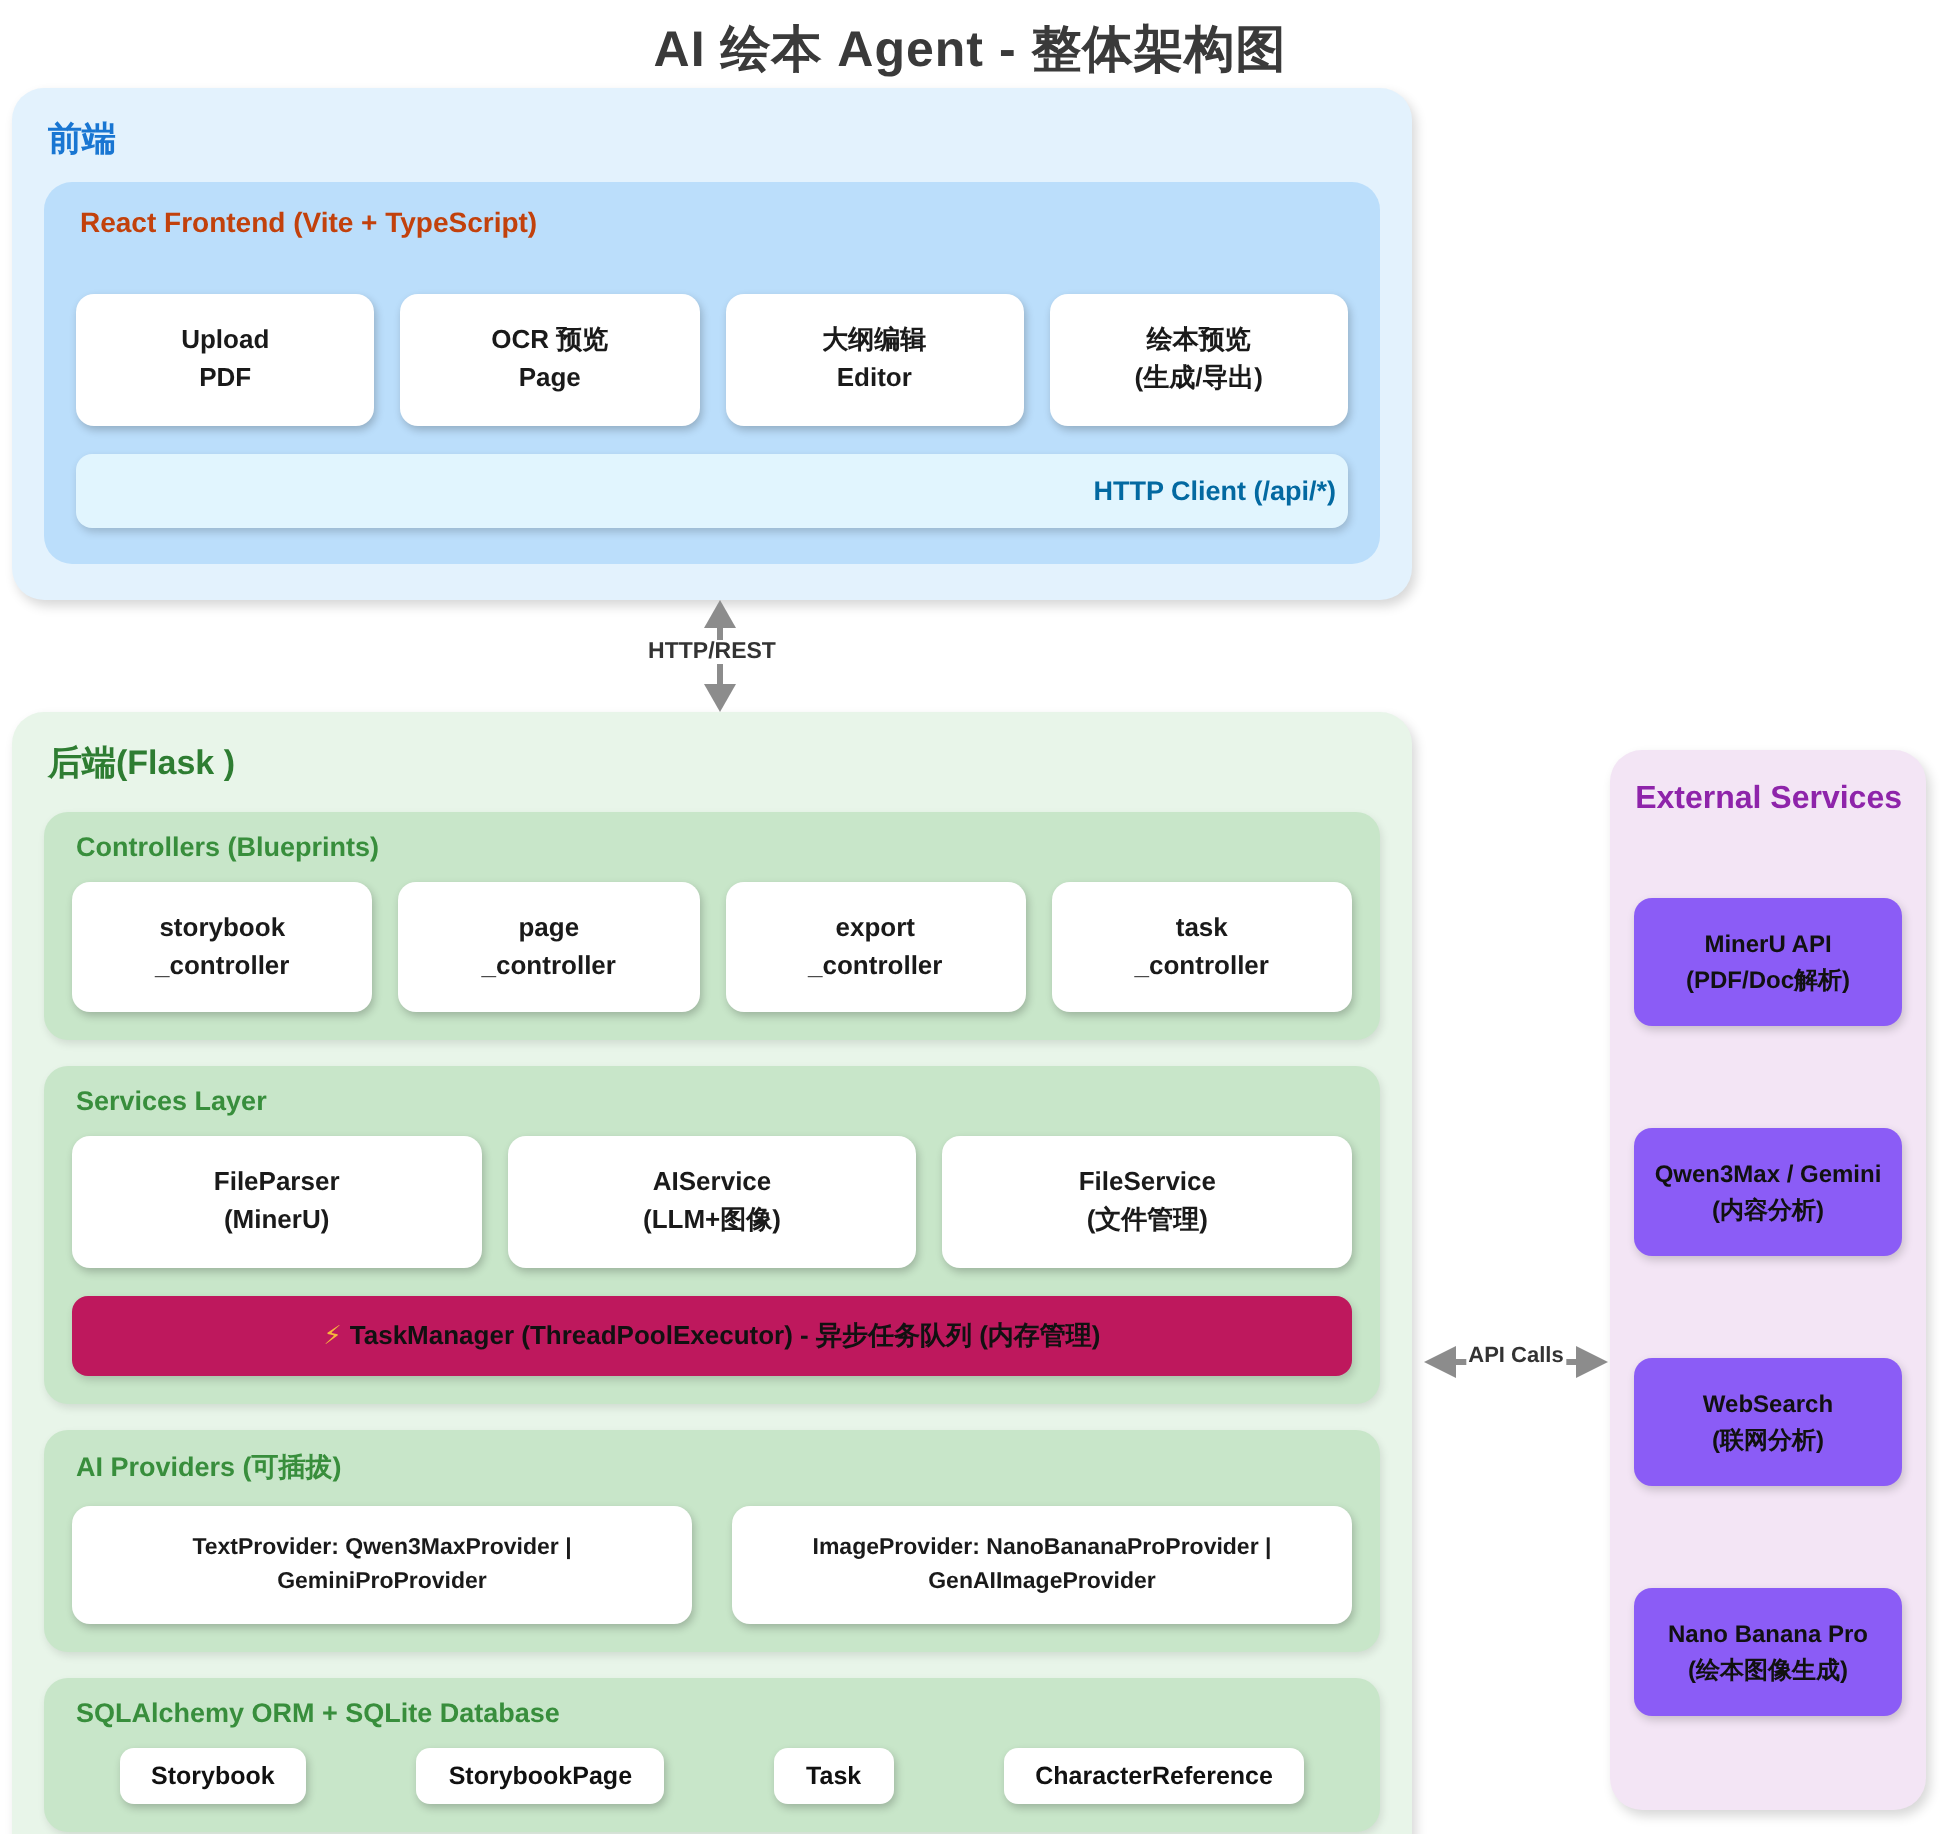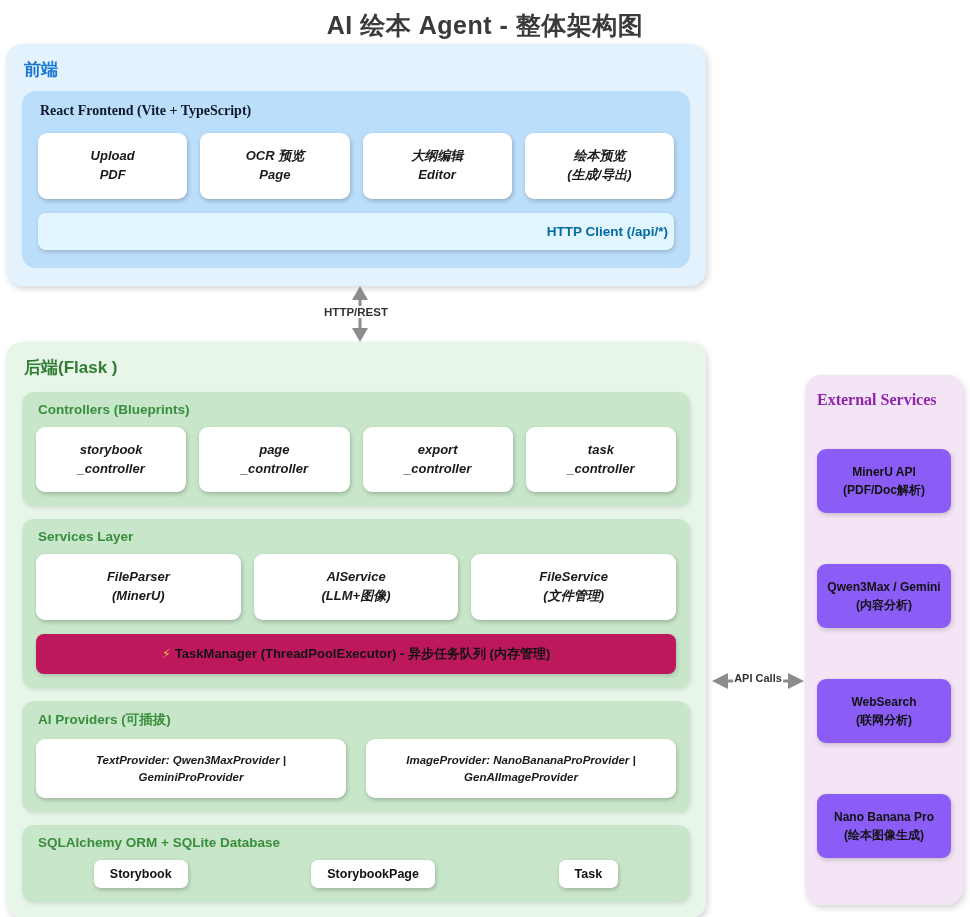--- a/index.html
+++ b/index.html
@@ -77,28 +77,27 @@
     padding: 14px 16px 18px 16px;
     width: 700px;
   }
   .frontend-panel .panel-title { color: #1976d2; font-size: 17px; }
   .frontend-inner {
     background: #bbdefb;
     border-radius: 14px;
     padding: 12px 16px 18px 16px;
     box-shadow: none;
   }
-  .frontend-inner .sub-title { color: #0f172a; font-size: 14px; margin-bottom: 14px; font-family: Liberation Serif, serif; }
+  .frontend-inner .sub-title { color: #c2410c; font-size: 14px; margin-bottom: 28px; }
 
   .card-row {
     display: flex;
     justify-content: space-between;
     align-items: center;
     gap: 13px;
-    font-style: italic;
   }
   .card {
     background: #ffffff;
     border-radius: 9px;
     box-shadow: 1px 2px 4px rgba(0,0,0,0.22);
     flex: 1 1 0;
     text-align: center;
     font-size: 13px;
     font-weight: bold;
     color: #1a1a1a;
@@ -202,23 +201,22 @@
     background: #f3e5f5;
     width: 158px;
     height: 530px;
     padding: 14px 12px;
     display: flex;
     flex-direction: column;
   }
   .external-panel .panel-title {
     color: #8e24aa;
     font-size: 16px;
-    text-align: left;
+    text-align: right;
     margin: 2px 0 0 0;
-    font-family: Liberation Serif, serif;
   }
   .ext-list {
     flex: 1 1 auto;
     display: flex;
     flex-direction: column;
     justify-content: space-around;
     padding: 14px 0 8px 0;
   }
   .ext-card {
     background: #8b5cf6;
@@ -366,20 +364,21 @@
           </div>
         </div>
       </div>
 
       <div class="sub-panel green-sub">
         <div class="sub-title">SQLAlchemy ORM + SQLite Database</div>
         <div class="db-row">
           <div class="db-chip">Storybook</div>
           <div class="db-chip">StorybookPage</div>
           <div class="db-chip">Task</div>
+          <div class="db-chip">CharacterReference</div>
         </div>
       </div>
 
     </section>
   </div>
 
   <div class="h-connector">
     <svg class="arrow-svg" viewBox="0 0 92 26">
       <line x1="10" y1="13" x2="82" y2="13" stroke="#8c8c8c" stroke-width="3"></line>
       <polygon points="0,13 16,5 16,21" fill="#8c8c8c"></polygon>

